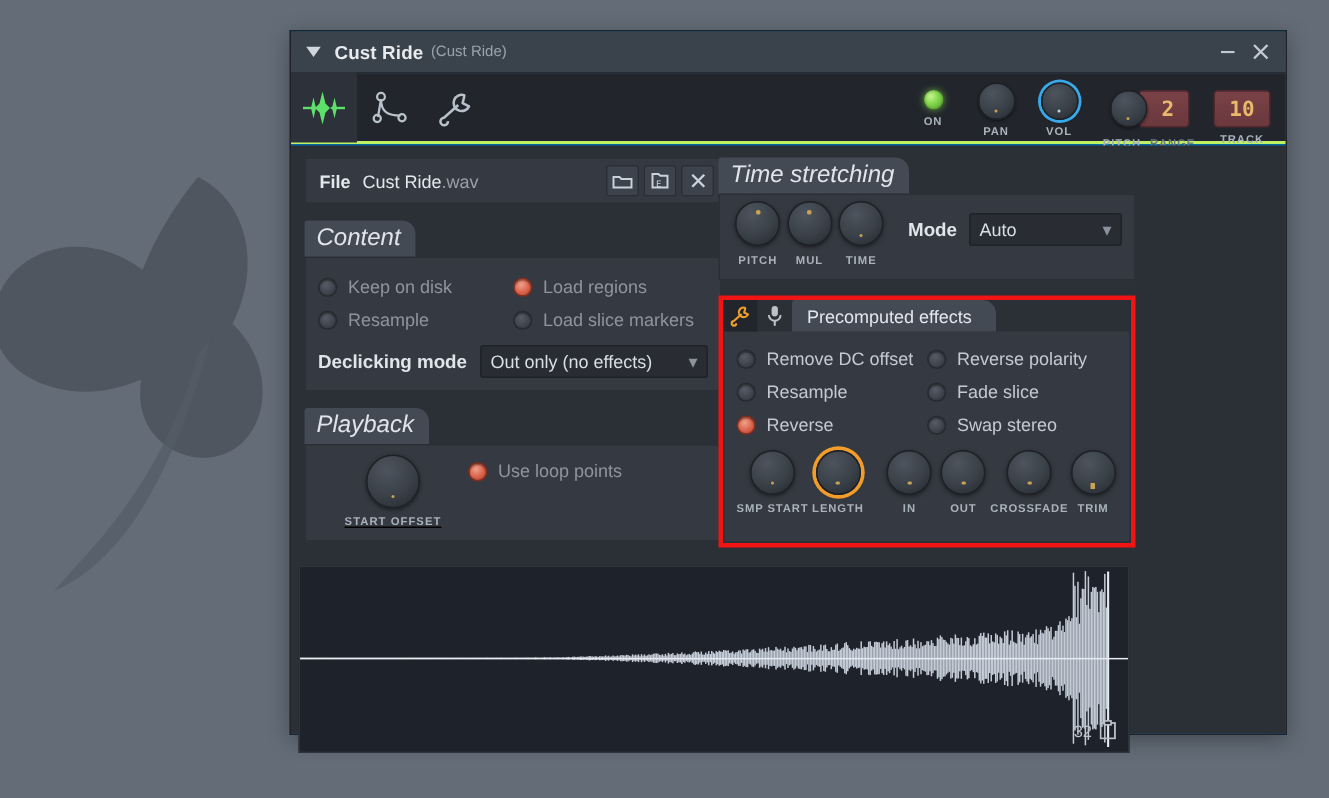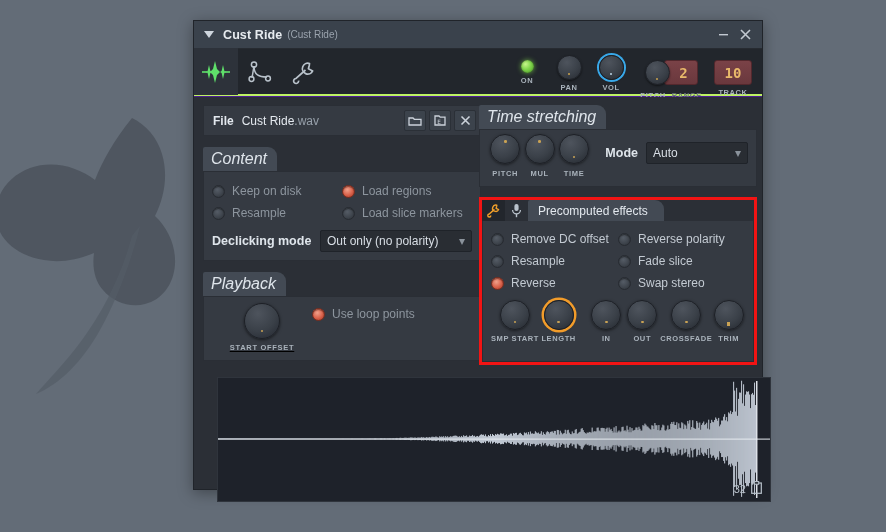--- a/index.html
+++ b/index.html
@@ -18,22 +18,22 @@
     position: absolute;
     left: -18px; top: 118px;
     width: 230px; height: 290px;
     pointer-events: none;
   }
 
   
   #window {
     position: absolute;
     left: 193px; top: 20px;
-    width: 570px; height: 470px;
-    background: #4c1d95;
+    width: 665px; height: 470px;
+    background: #0369a1;
     border: 1px solid #20242a;
     box-shadow: 0 3px 14px rgba(0,0,0,.35);
   }
 
   
   #titlebar {
     height: 28px;
     background: #3a424c;
     display: flex;
     align-items: center;
@@ -314,21 +314,21 @@
   }
   .pk-lab {
     font-size: 7.5px; font-weight: bold; color: #a9b2bb;
     letter-spacing: .6px; margin-top: 4px; text-transform: uppercase;
     white-space: nowrap;
   }
 
   
   #wave-panel {
     position: absolute;
-    left: 23px; top: 280px;
+    left: 5px; top: 280px;
     width: 554px; height: 125px;
     background: #1e222a;
     border: 1px solid #2f343c;
     overflow: hidden;
   }
   #wave-svg { display: block; width: 100%; height: 100%; }
   #wave-meta {
     position: absolute; right: 8px; bottom: 5px;
     display: flex; align-items: center; gap: 5px;
     color: #b9c2cb; font-size: 11px;
@@ -483,21 +483,21 @@
               </div>
               <div class="radio-row">
                 <span class="radio"></span>
                 <span class="radio-lab">Load slice markers</span>
               </div>
             </div>
           </div>
           <div id="declick-row">
             <span id="declick-label">Declicking mode</span>
             <span class="select">
-              <span>Out only (no polarity)</span>
+              <span>Out only (no effects)</span>
               <span class="caret">▾</span>
             </span>
           </div>
         </div>
       </div>
 
       <div style="margin-top:11px">
         <div class="grouphdr">Playback</div>
         <div class="groupbody" id="playback-body">
           <div class="bigknob-wrap">

